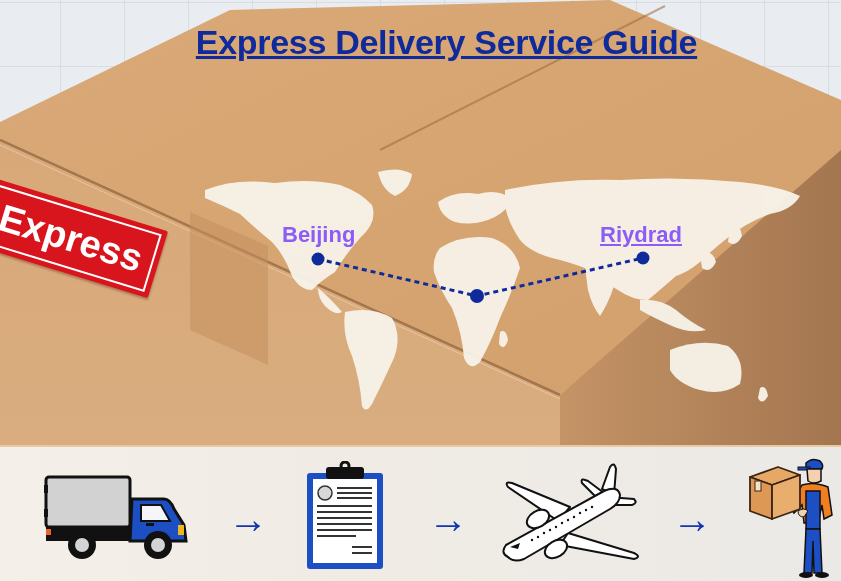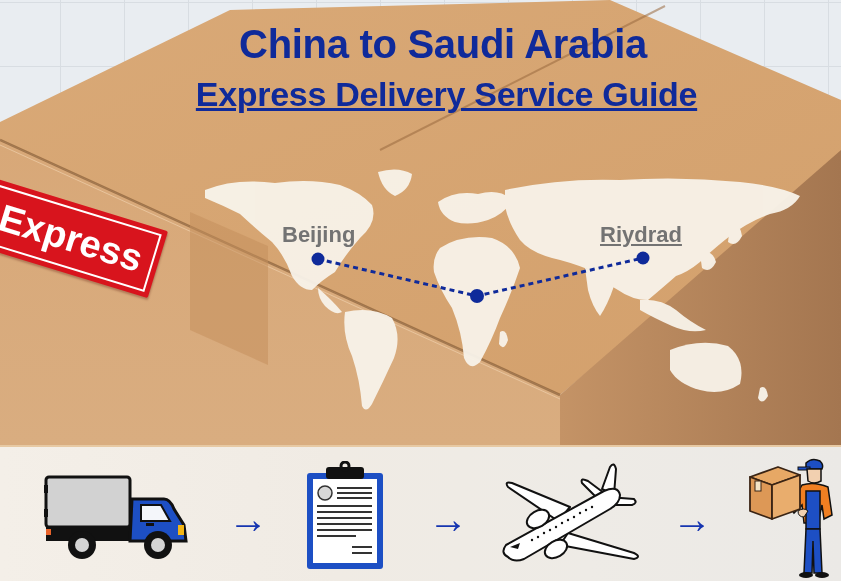--- a/index.html
+++ b/index.html
@@ -36,21 +36,21 @@
     box-shadow: 1px 2px 2px rgba(90,20,10,0.3);
   }
   .express-label-inner {
     position: absolute; inset: 5px;
     border: 2px solid #ffffff;
     display: flex; align-items: center; justify-content: center;
     color: #ffffff; font-weight: bold; font-size: 38px; letter-spacing: 0px;
   }
 
   .city-label {
-    position: absolute; color: #737373; font-weight: bold; font-size: 22px;
+    position: absolute; color: #8b5cf6; font-weight: bold; font-size: 22px;
   }
 
   .process-strip {
     position: absolute; left: 0; top: 445px; width: 841px; height: 136px;
     background: linear-gradient(90deg, #f4efe8 0%, #f0ebe4 40%, #eeebe6 70%, #ebe9e6 100%);
     border-top: 2px solid #e7c9a3;
   }
   .step { position: absolute; }
   .arrow {
     position: absolute; color: #1635b0; font-size: 40px; font-weight: bold;
@@ -123,21 +123,20 @@
       <path d="M760,388 Q766,384 768,396 Q762,406 758,398 Z"></path>
     </g>
 
     <polyline points="318,259 477,296 643,258" fill="none" stroke="#0f2a9a" stroke-width="3" stroke-dasharray="5,4"></polyline>
     <circle cx="318" cy="259" r="6.5" fill="#0f2a9a"></circle>
     <circle cx="477" cy="296" r="7" fill="#0f2a9a"></circle>
     <circle cx="643" cy="258" r="6.5" fill="#0f2a9a"></circle>
   </svg>
 
   <div class="title-block">
-    <span class="title-line1">China to Saudi Arabia</span>
     <span class="title-line2">Express Delivery Service Guide</span>
   </div>
 
   <div class="express-label">
     <div class="express-label-inner">Express</div>
   </div>
 
   <div class="city-label" style="left:282px; top:222px;">Beijing</div>
   <div class="city-label" style="left:600px; top:222px;text-decoration:underline;">Riydrad</div>
 

